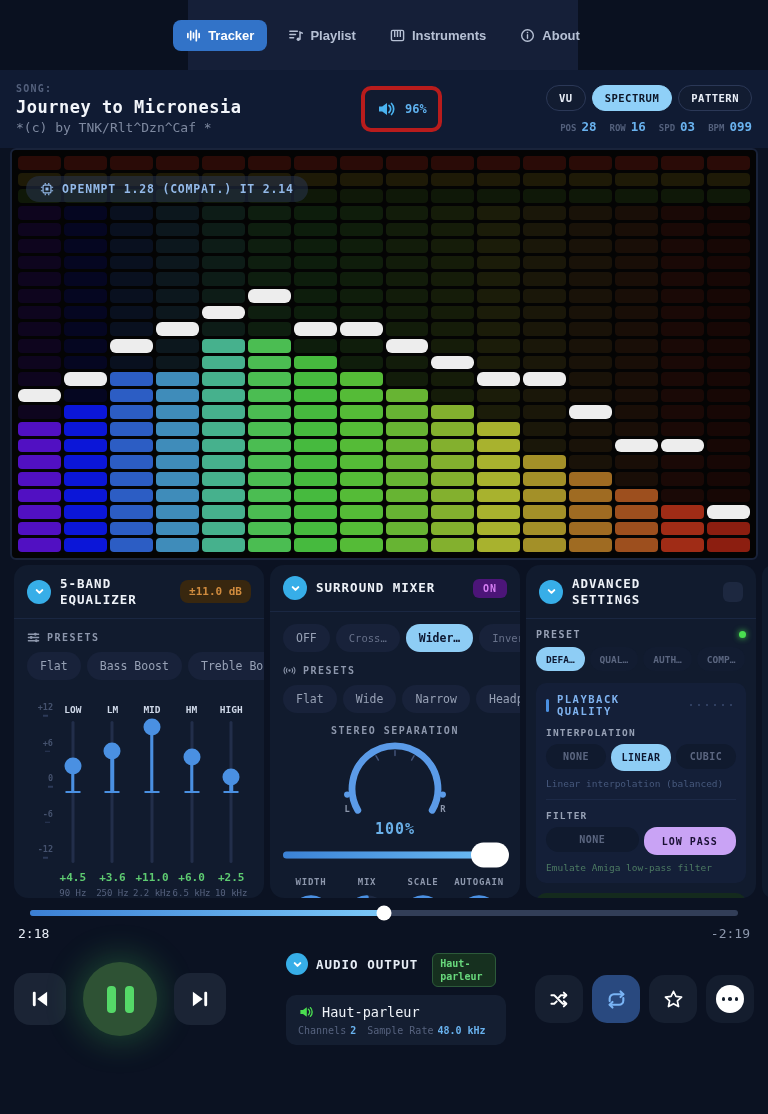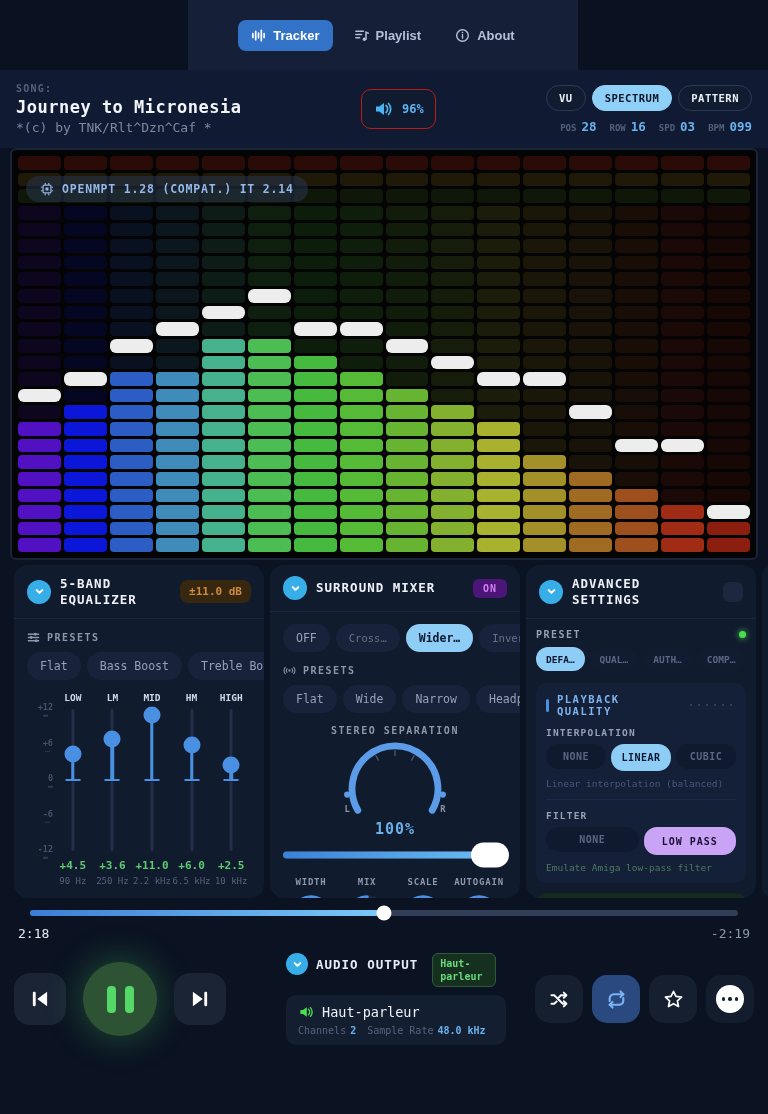--- a/index.html
+++ b/index.html
@@ -15,21 +15,21 @@
   .nav-btn { display:flex; align-items:center; gap:7px; height:31px; padding:0 13px; border:none; background:transparent; color:#b6c0d4; font:600 13px "Liberation Sans",sans-serif; border-radius:8px; cursor:pointer; white-space:nowrap; }
   .nav-btn.active { background:#3273c8; color:#fff; }
   .nv-ic { display:flex; } .nv-ic svg { width:15px; height:15px; }
 
   
   .song-header { height:78px; background:#101b33; display:flex; align-items:center; padding:0 16px; flex:none; }
   .song-info { width:345px; }
   .song-label { font-size:10px; font-weight:700; letter-spacing:1.2px; color:#53607c; }
   .song-title { font-size:17px; font-weight:700; color:#f2f5fa; letter-spacing:.5px; margin-top:3px; }
   .song-credit { font-size:13px; color:#7e89a0; margin-top:3px; }
-  .volume-btn { display:flex; align-items:center; gap:9px; background:#111b30; border:1px solid #b91c1c; border-radius:10px; padding:9px 11px; cursor:pointer; color:#4ab3f0; }
+  .volume-btn { display:flex; align-items:center; gap:9px; background:#111b30; border:4px solid #b91c1c; border-radius:10px; padding:9px 11px; cursor:pointer; color:#4ab3f0; }
   .volume-btn svg { width:20px; height:20px; }
   .volume-value { font-size:12px; font-weight:700; color:#5fb2f0; }
   .header-right { margin-left:auto; display:flex; flex-direction:column; align-items:flex-end; gap:8px; }
   .view-toggle { display:flex; gap:6px; }
   .view-btn { height:26px; padding:0 12px; border-radius:13px; background:#121c31; border:1px solid #2b3857; color:#e8edf6; font-size:10.5px; font-weight:700; letter-spacing:.5px; cursor:pointer; }
   .view-btn.active { background:#8fd0f8; border-color:#8fd0f8; color:#0c1526; }
   .stats { display:flex; gap:13px; }
   .stat { display:flex; gap:5px; align-items:baseline; }
   .stat-label { font-size:9px; font-weight:700; color:#53607c; }
   .stat-value { font-size:12.5px; font-weight:700; color:var(--value-blue,#69b2ee); }
@@ -62,21 +62,21 @@
   .chip { height:28px; padding:0 13px; border-radius:15px; background:#18223a; border:none; color:#97a1b5; font-size:11.5px; display:inline-flex; align-items:center; flex:none; cursor:pointer; }
   .chip.dim { color:#67718a; font-size:10.5px; }
   .chip.active { background:var(--chip-active,#8ecdf5); color:#0d1730; font-weight:700; }
 
   
   .eq-sliders { display:flex; margin-top:12px; }
   .eq-scale { width:26px; position:relative; height:142px; margin-top:17px; flex:none; }
   .tickrow { position:absolute; right:0; transform:translateY(-50%); display:flex; align-items:center; gap:3px; color:#45526e; font-size:8.5px; font-weight:700;flex-direction:column; }
   .tickrow i { display:block; width:5px; height:1.5px; background:#2c3a58; }
   .eq-band { flex:1; display:flex; flex-direction:column; align-items:center; }
-  .band-name { font-size:9.5px; font-weight:700; color:#cfd8e8; height:13px; }
+  .band-name { font-size:9.5px; font-weight:700; color:#cfd8e8; height:13px;margin-top:12px; }
   .band-slider { position:relative; height:142px; width:18px; margin-top:4px; cursor:pointer; }
   .bs-track { position:absolute; left:50%; transform:translateX(-50%); top:0; bottom:0; width:3px; background:#222e4a; border-radius:2px; }
   .bs-fill { position:absolute; left:50%; transform:translateX(-50%); width:3.5px; background:var(--accent,#4a90e2); bottom:50%; }
   .bs-zero { position:absolute; left:50%; transform:translateX(-50%); top:calc(50% - 1px); width:15px; height:2px; background:var(--accent,#4a90e2); }
   .bs-knob { position:absolute; left:50%; width:17px; height:17px; border-radius:50%; background:var(--accent,#4a90e2); transform:translate(-50%,-50%); }
   .band-value { font-size:11px; font-weight:700; color:var(--value-green,#5ecb71); margin-top:8px; }
   .band-freq { font-size:9px; color:#56627e; margin-top:3px; text-align:center; line-height:1.35; max-width:44px; }
 
   
   .sep-label { text-align:center; font-size:10px; font-weight:700; letter-spacing:1.5px; color:#8d97ac; margin-top:12px; }
@@ -168,20 +168,29 @@
         </button>
         <button class="nav-btn">
           <span class="nv-ic">
             <svg viewBox="0 0 16 16" fill="none" stroke="currentColor" stroke-width="1.6" stroke-linecap="round">
               <path d="M2 3.5h8M2 7h6M2 10.5h4"></path>
               <circle cx="11" cy="12" r="1.8" fill="currentColor" stroke="none"></circle>
               <path d="M12.8 12V4.5l2.5 1"></path>
             </svg>
           </span>
           <span>Playlist</span>
+        </button>
+        <button class="nav-btn">
+          <span class="nv-ic">
+            <svg viewBox="0 0 16 16" fill="none" stroke="currentColor" stroke-width="1.5">
+              <rect x="1.5" y="2.5" width="13" height="11" rx="1.5"></rect>
+              <path d="M5 2.5v7M8 2.5v7M11 2.5v7"></path>
+            </svg>
+          </span>
+          <span>Instruments</span>
         </button>
         <button class="nav-btn">
           <span class="nv-ic">
             <svg viewBox="0 0 16 16" fill="none" stroke="currentColor" stroke-width="1.5" stroke-linecap="round">
               <circle cx="8" cy="8" r="6.2"></circle>
               <path d="M8 7.2V11"></path>
               <circle cx="8" cy="4.8" r=".9" fill="currentColor" stroke="none"></circle>
             </svg>
           </span>
           <span>About</span>

